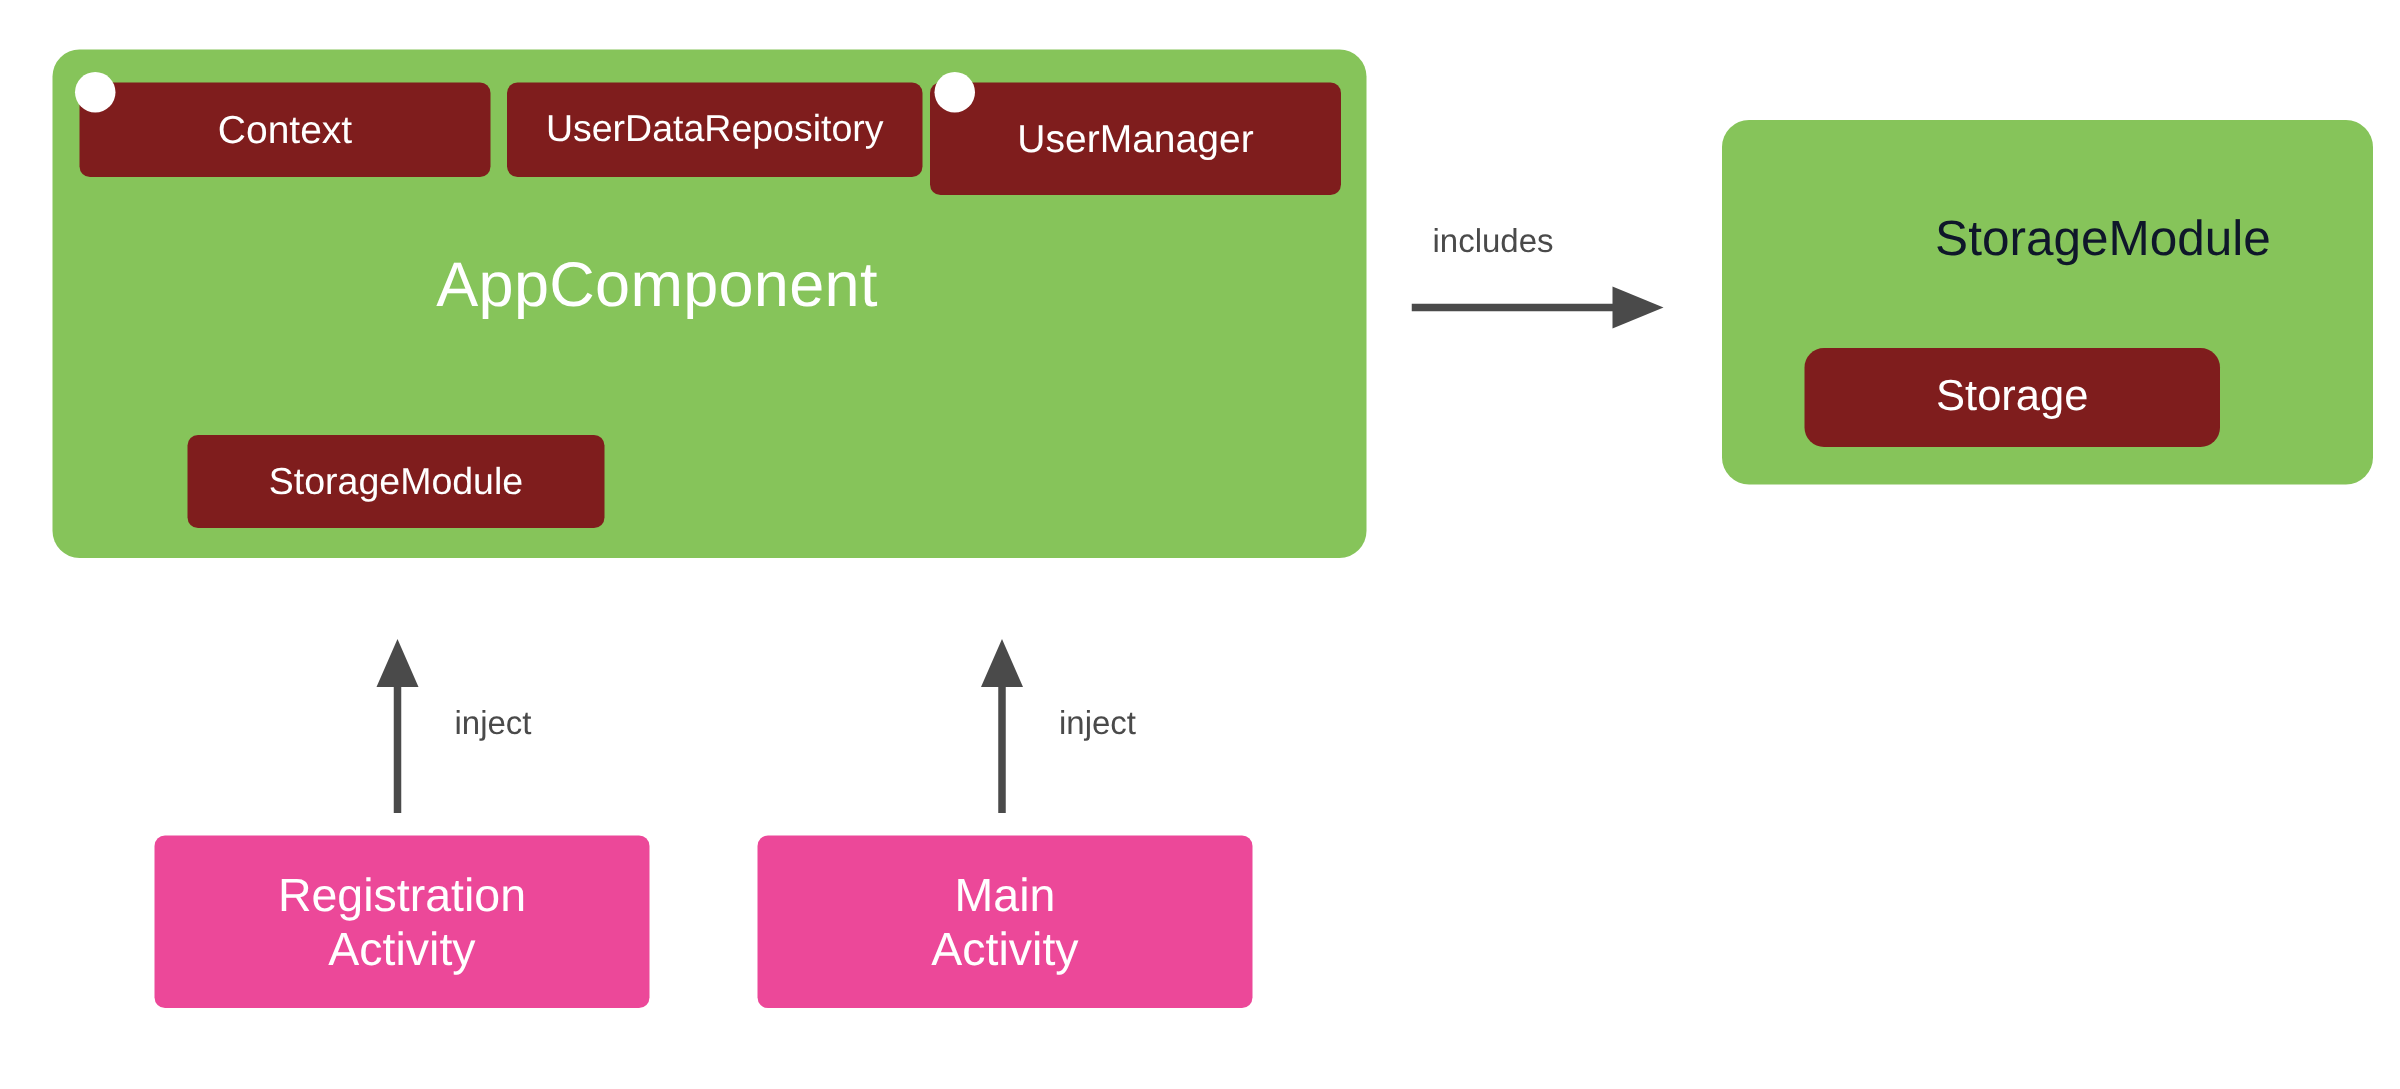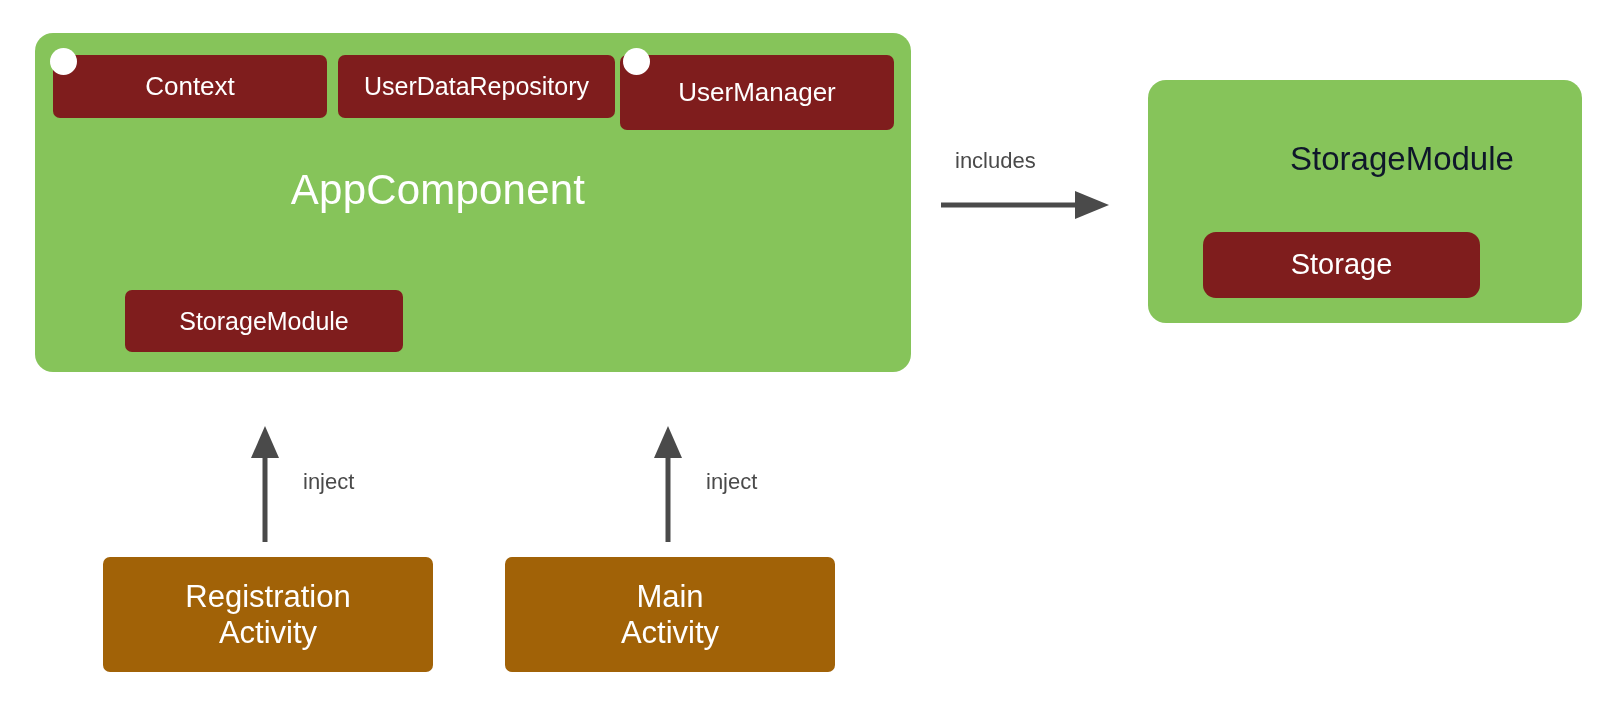--- a/index.html
+++ b/index.html
@@ -30,21 +30,21 @@
     text-align: center;
     color: #ffffff;
     line-height: 1.14;
     white-space: pre-line;
   }
   .green-panel {
     background: #86c45a;
     border-radius: 18px;
   }
   .green-box {
-    background: #a16207;
+    background: #ec4899;
     border-radius: 7px;
   }
   .dark-box {
     background: #7f1d1d;
     border-radius: 7px;
   }
   .label {
     position: absolute;
     color: #4a4a4a;
     font-size: 22px;

